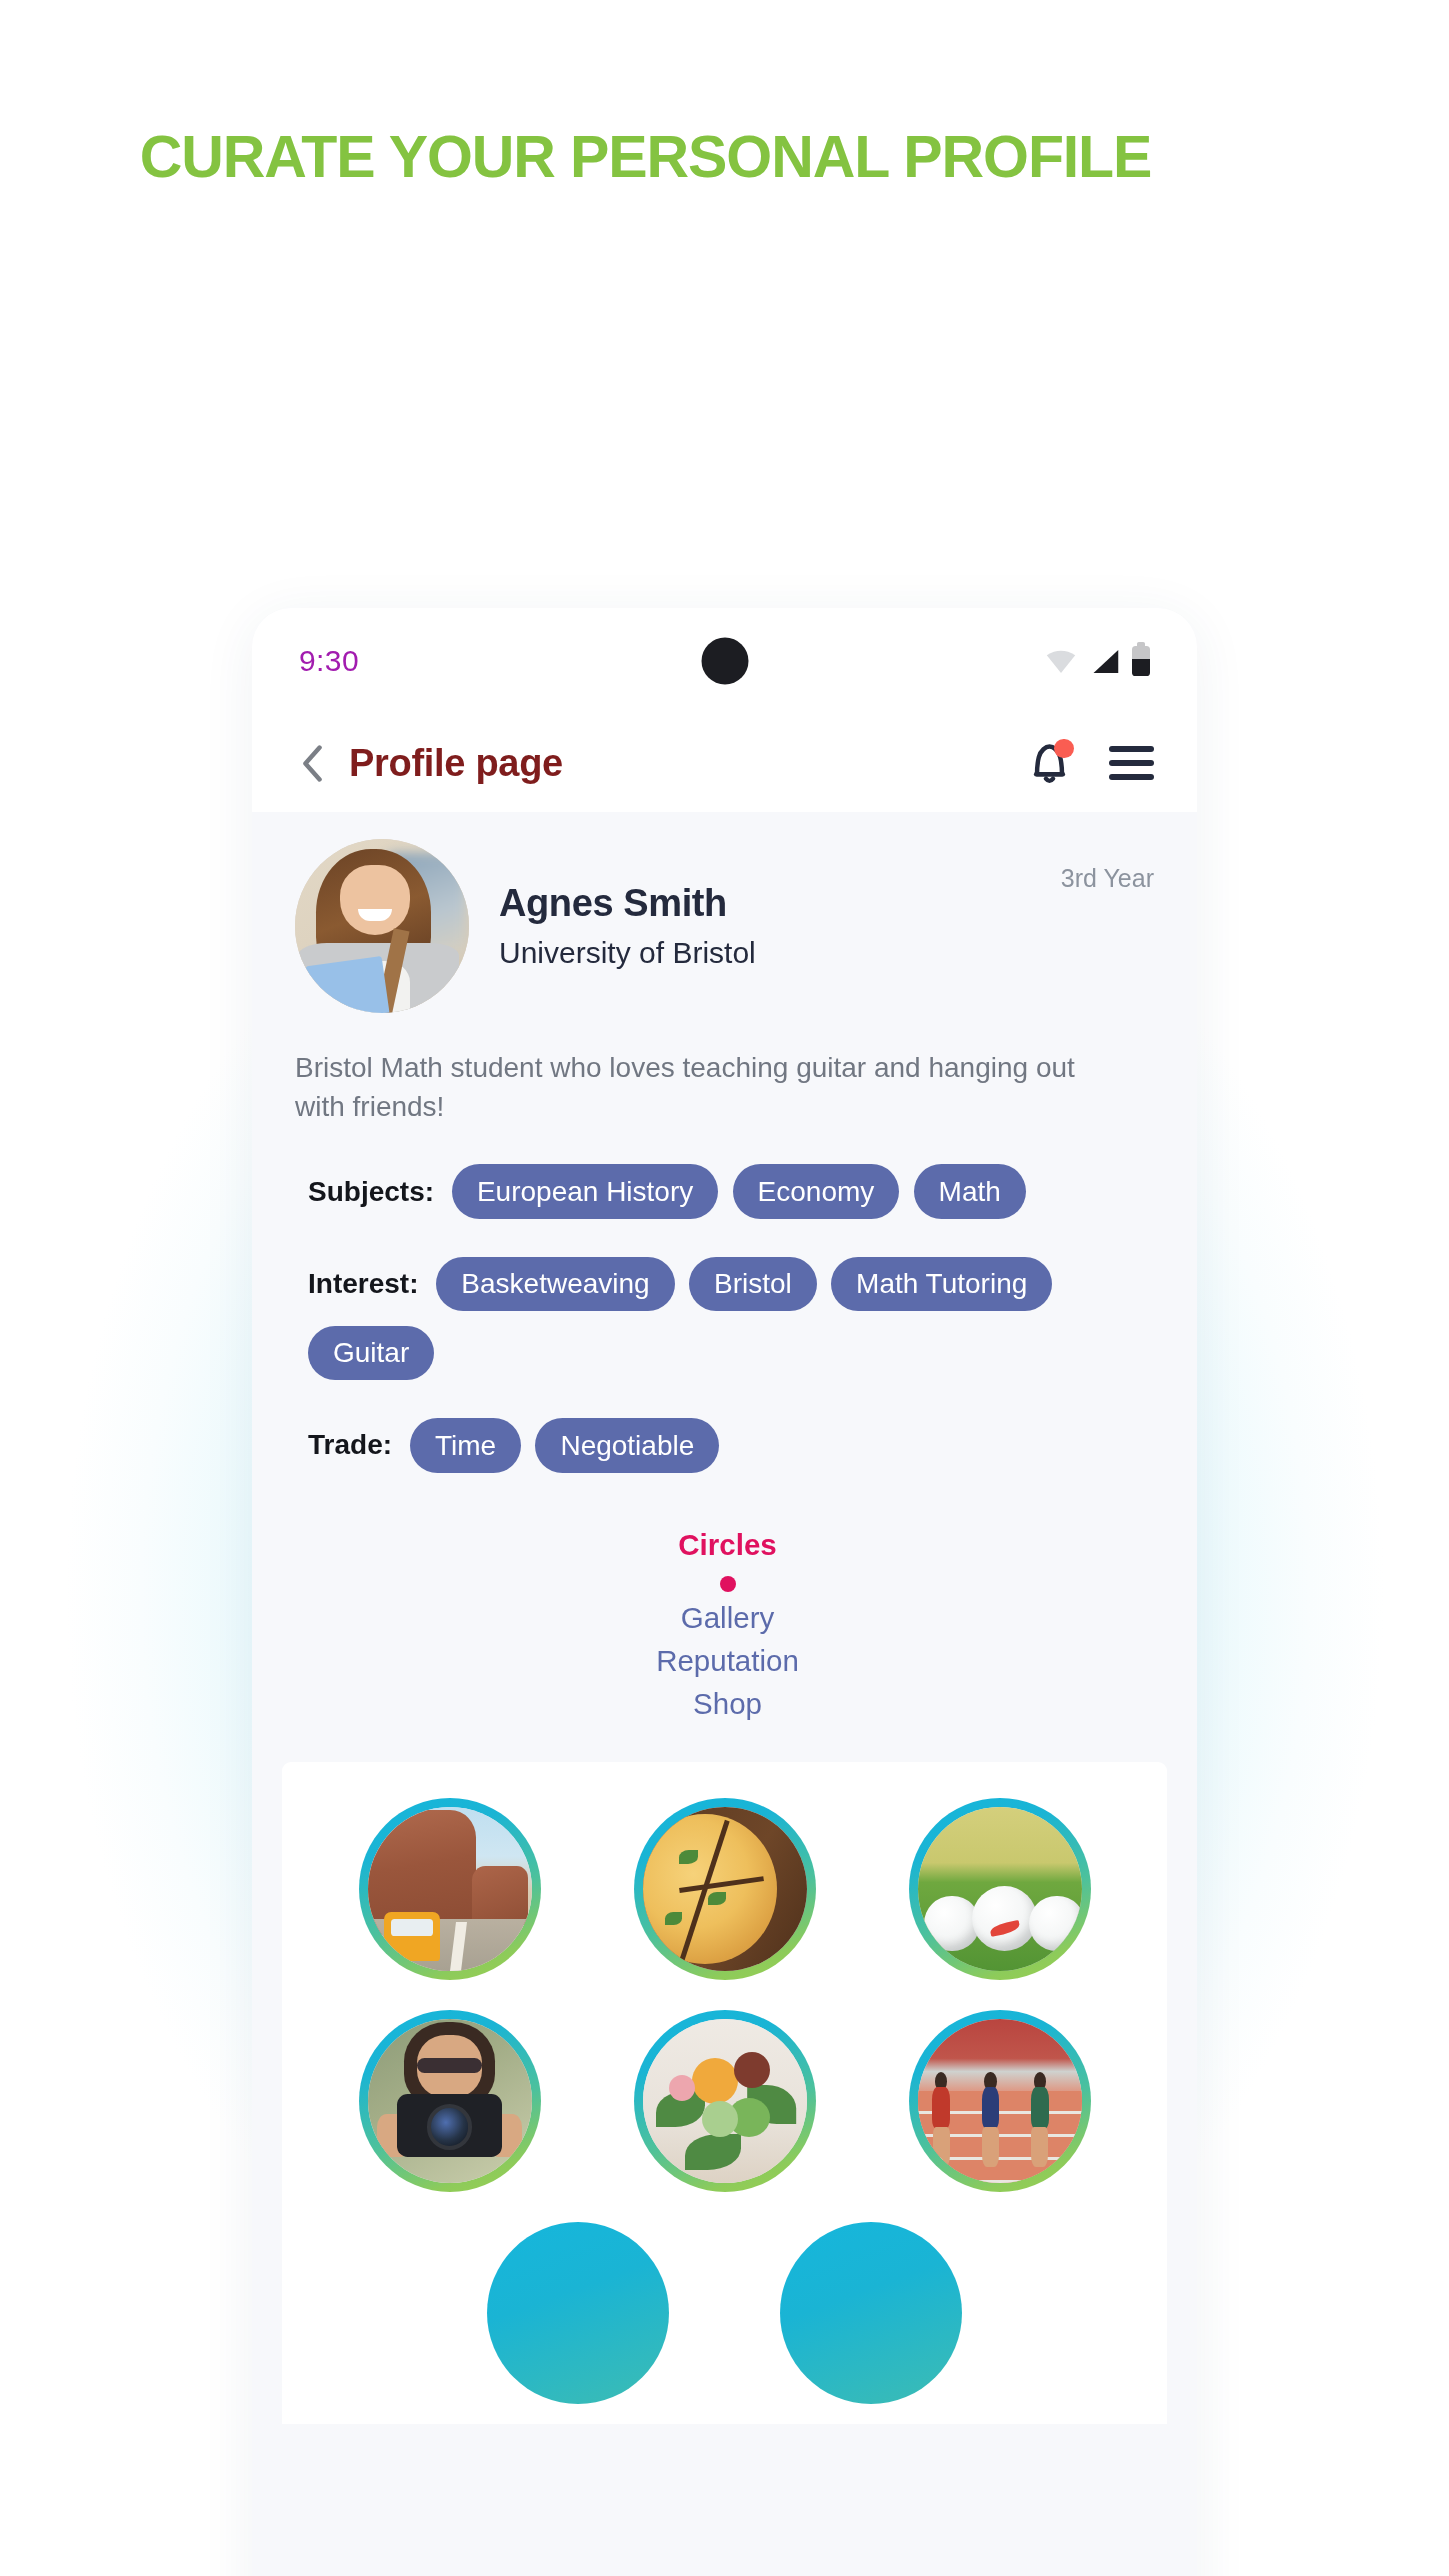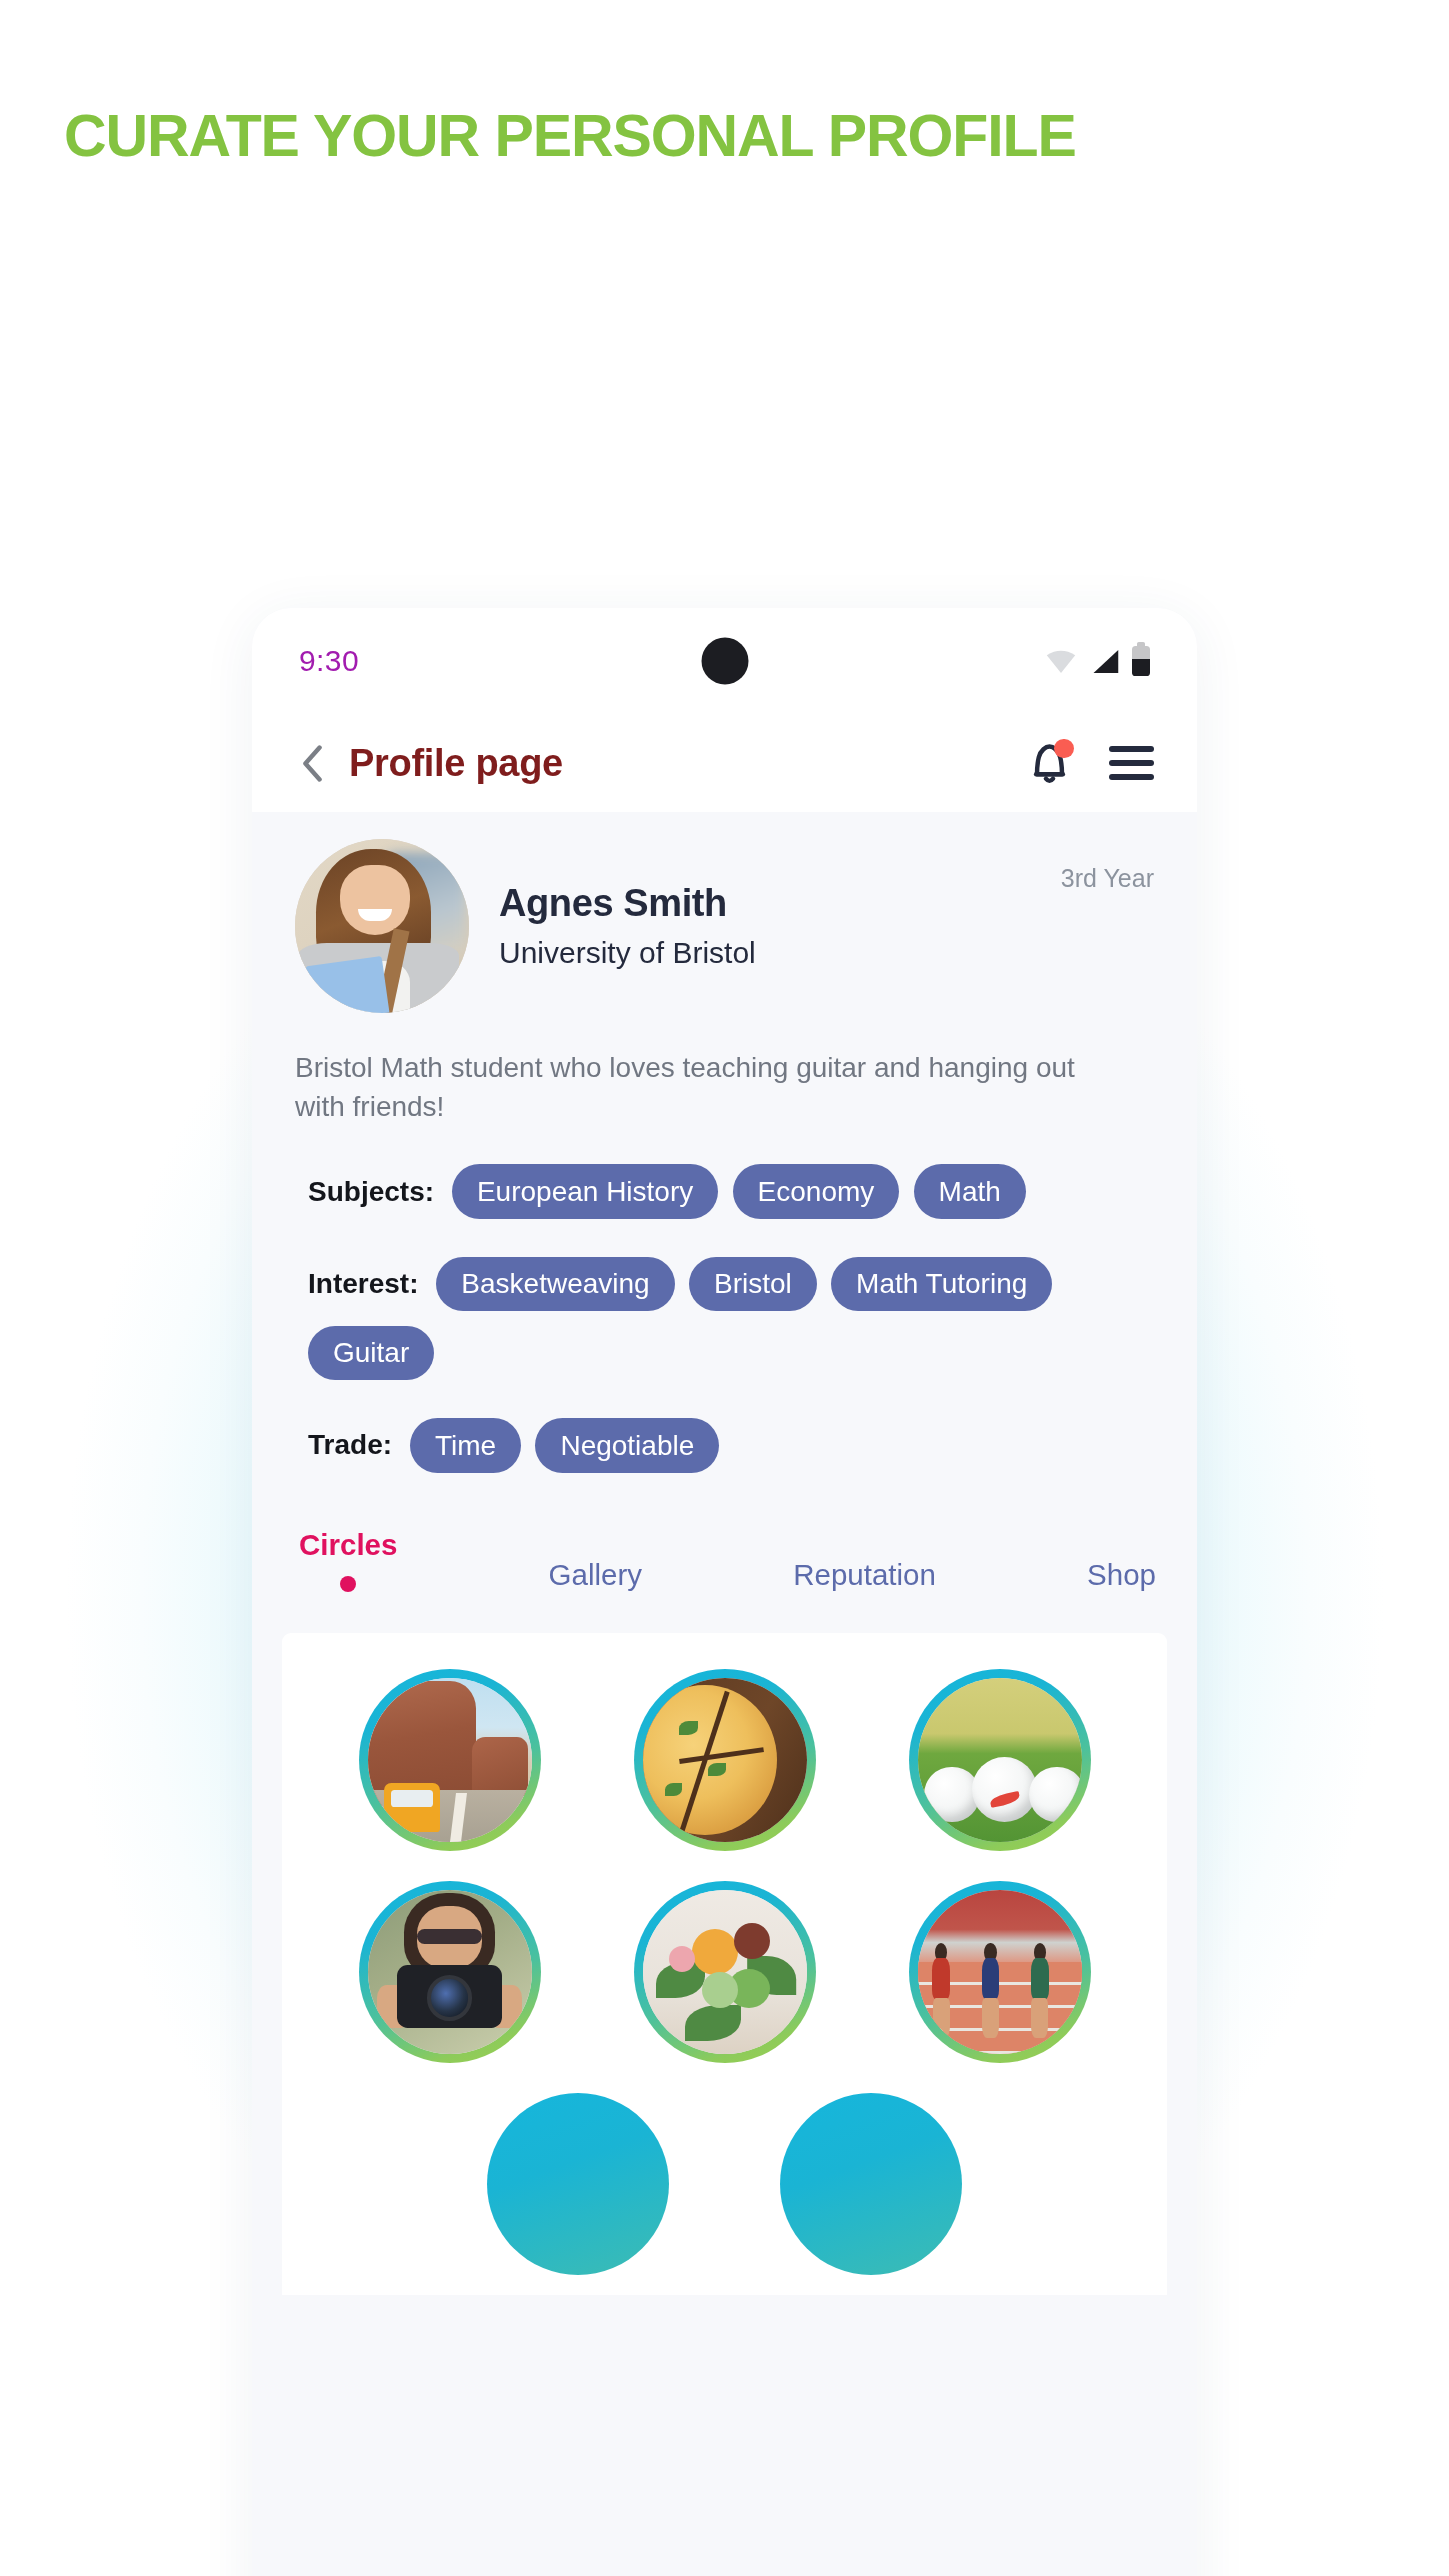--- a/index.html
+++ b/index.html
@@ -41,23 +41,24 @@
     position: absolute;
     left: 0; right: 0; top: 0;
     height: 501px;
     background: linear-gradient(to bottom, #ffffff 0%, #ffffff 46%, rgba(255,255,255,0.6) 78%, rgba(255,255,255,0) 100%);
   }
 
   
   .headline-block {
     position: absolute;
     left: 64px;
-    top: 105px;
+    top: 126px;
     width: 1199px;
     z-index: 5;
+    text-align: center;
   }
   .headline {
     font-size: 59px;
     line-height: 1.07;
     font-weight: 700;
     color: #84c341;
     letter-spacing: -1.1px;
     text-transform: uppercase;
     max-width: 1163px;
   }
@@ -247,23 +248,24 @@
     font-size: 28px;
     line-height: 1.12;
     white-space: nowrap;
     cursor: pointer;
   }
 
   
   .tabs {
     margin: 55px 0 0 0;
     display: flex;
-    align-items: flex-end;
+    align-items: center;
     padding: 0 41px 0 47px;
     gap: 0;
+    flex-direction: column;
   }
   .tab {
     font-size: 29.5px;
     color: #5c6bab;
     cursor: pointer;
     position: relative;
     padding-bottom: 9px;
     text-align: center;
   }
   .tab.active { color: #e0115f; font-weight: 700; }

